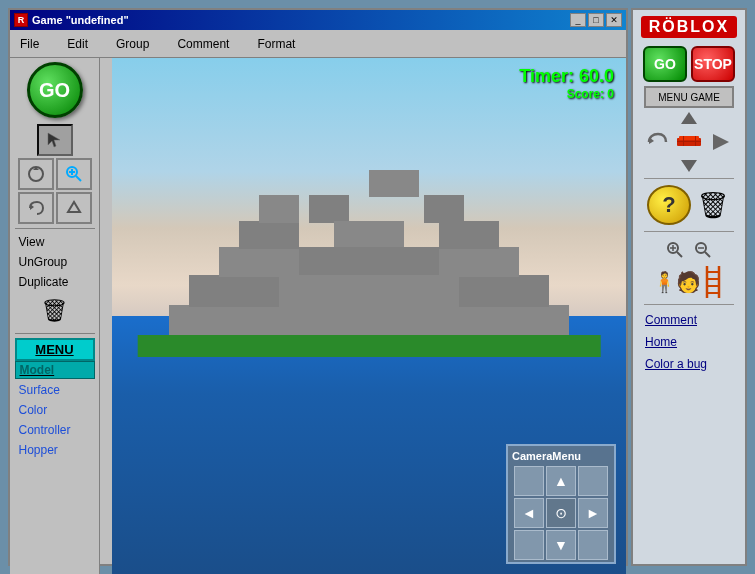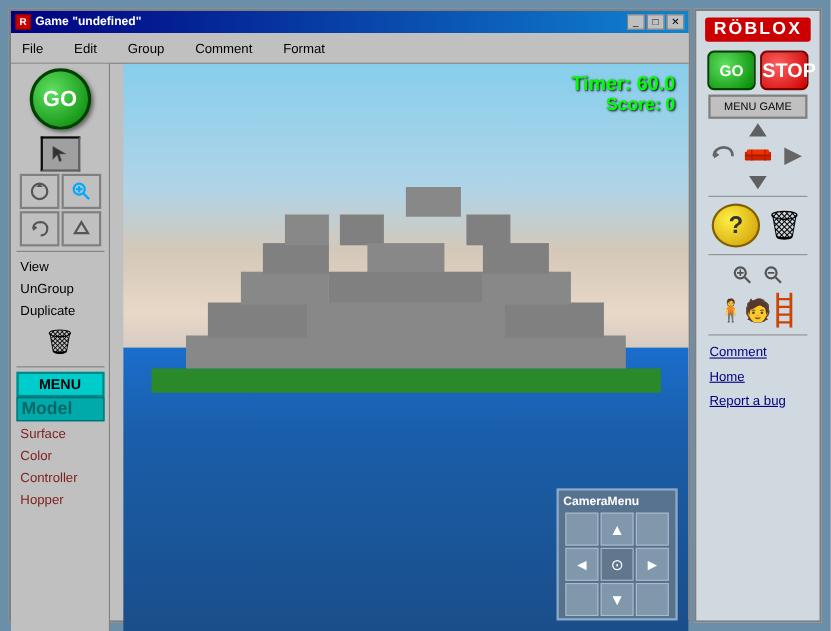--- a/index.html
+++ b/index.html
@@ -173,21 +173,21 @@
       font-weight: bold;
       padding: 2px;
       cursor: pointer;
     }
 
     .sub-menu-item {
       width: 80px;
       padding: 2px 4px;
       font-size: 12px;
       cursor: pointer;
-      color: #7f1d1d;
+      color: #1d4ed8;
       text-align: left;
     }
 
     
     .game-viewport {
       flex: 1;
       position: relative;
       overflow: hidden;
       padding-left: 12px;
     }
@@ -234,21 +234,21 @@
       text-align: right;
     }
     .hud-timer {
       color: #00ff00;
       font-size: 18px;
       font-weight: bold;
       text-shadow: 1px 1px 2px black;
     }
     .hud-score {
       color: #00ff00;
-      font-size: 16px;
+      font-size: 12px;
       font-weight: bold;
       text-shadow: 1px 1px 2px black;
     }
 
     
     .camera-menu {
       position: absolute;
       bottom: 10px;
       right: 10px;
       width: 110px;
@@ -336,21 +336,21 @@
     }
 
     .stop-btn-right {
       width: 44px;
       height: 36px;
       border-radius: 6px;
       background: radial-gradient(circle at 35% 35%, #ff6060, #cc0000);
       border: 2px solid #800000;
       color: white;
       font-weight: bold;
-      font-size: 18px;
+      font-size: 14px;
       cursor: pointer;
     }
 
     .reset-btn {
       width: 90px;
       height: 22px;
       background: #c0c0c0;
       border: 2px solid #808080;
       font-size: 10px;
       cursor: pointer;
@@ -549,23 +549,23 @@
       <div class="separator"></div>
 
       <span class="left-menu-item">View</span>
       <span class="left-menu-item">UnGroup</span>
       <span class="left-menu-item">Duplicate</span>
 
       <div class="trash-icon">🗑</div>
 
       <div class="separator"></div>
 
-      <div style="width:80px; position:relative;">
+      <div style="width:80px; position:relative;text-decoration:underline;">
         <div class="menu-label">MENU</div>
-        <div style="background:#00aaaa; width:80px; padding:1px 4px; font-size:16px; font-weight:bold; color:#006666; border:1px solid #006666;">Model</div>
+        <div style="background:#00aaaa; width:80px; padding:1px 4px; font-size:12px; font-weight:bold; color:#006666; border:1px solid #006666;">Model</div>
       </div>
 
       <span class="sub-menu-item">Surface</span>
       <span class="sub-menu-item">Color</span>
       <span class="sub-menu-item">Controller</span>
       <span class="sub-menu-item">Hopper</span>
     </div>
 
     <div class="game-viewport">
       <div class="game-canvas">
@@ -702,14 +702,14 @@
         <line x1="2" y1="20" x2="14" y2="20" stroke="#cc4400" stroke-width="2"></line>
         <line x1="2" y1="27" x2="14" y2="27" stroke="#cc4400" stroke-width="2"></line>
       </svg>
     </div>
   </div>
 
   <div class="right-divider2"></div>
 
   <a class="side-link">Comment</a>
   <a class="side-link">Home</a>
-  <a class="side-link">Report a bug</a>
+  <a class="side-link">Color a bug</a>
 </div>
 
 </body></html>

